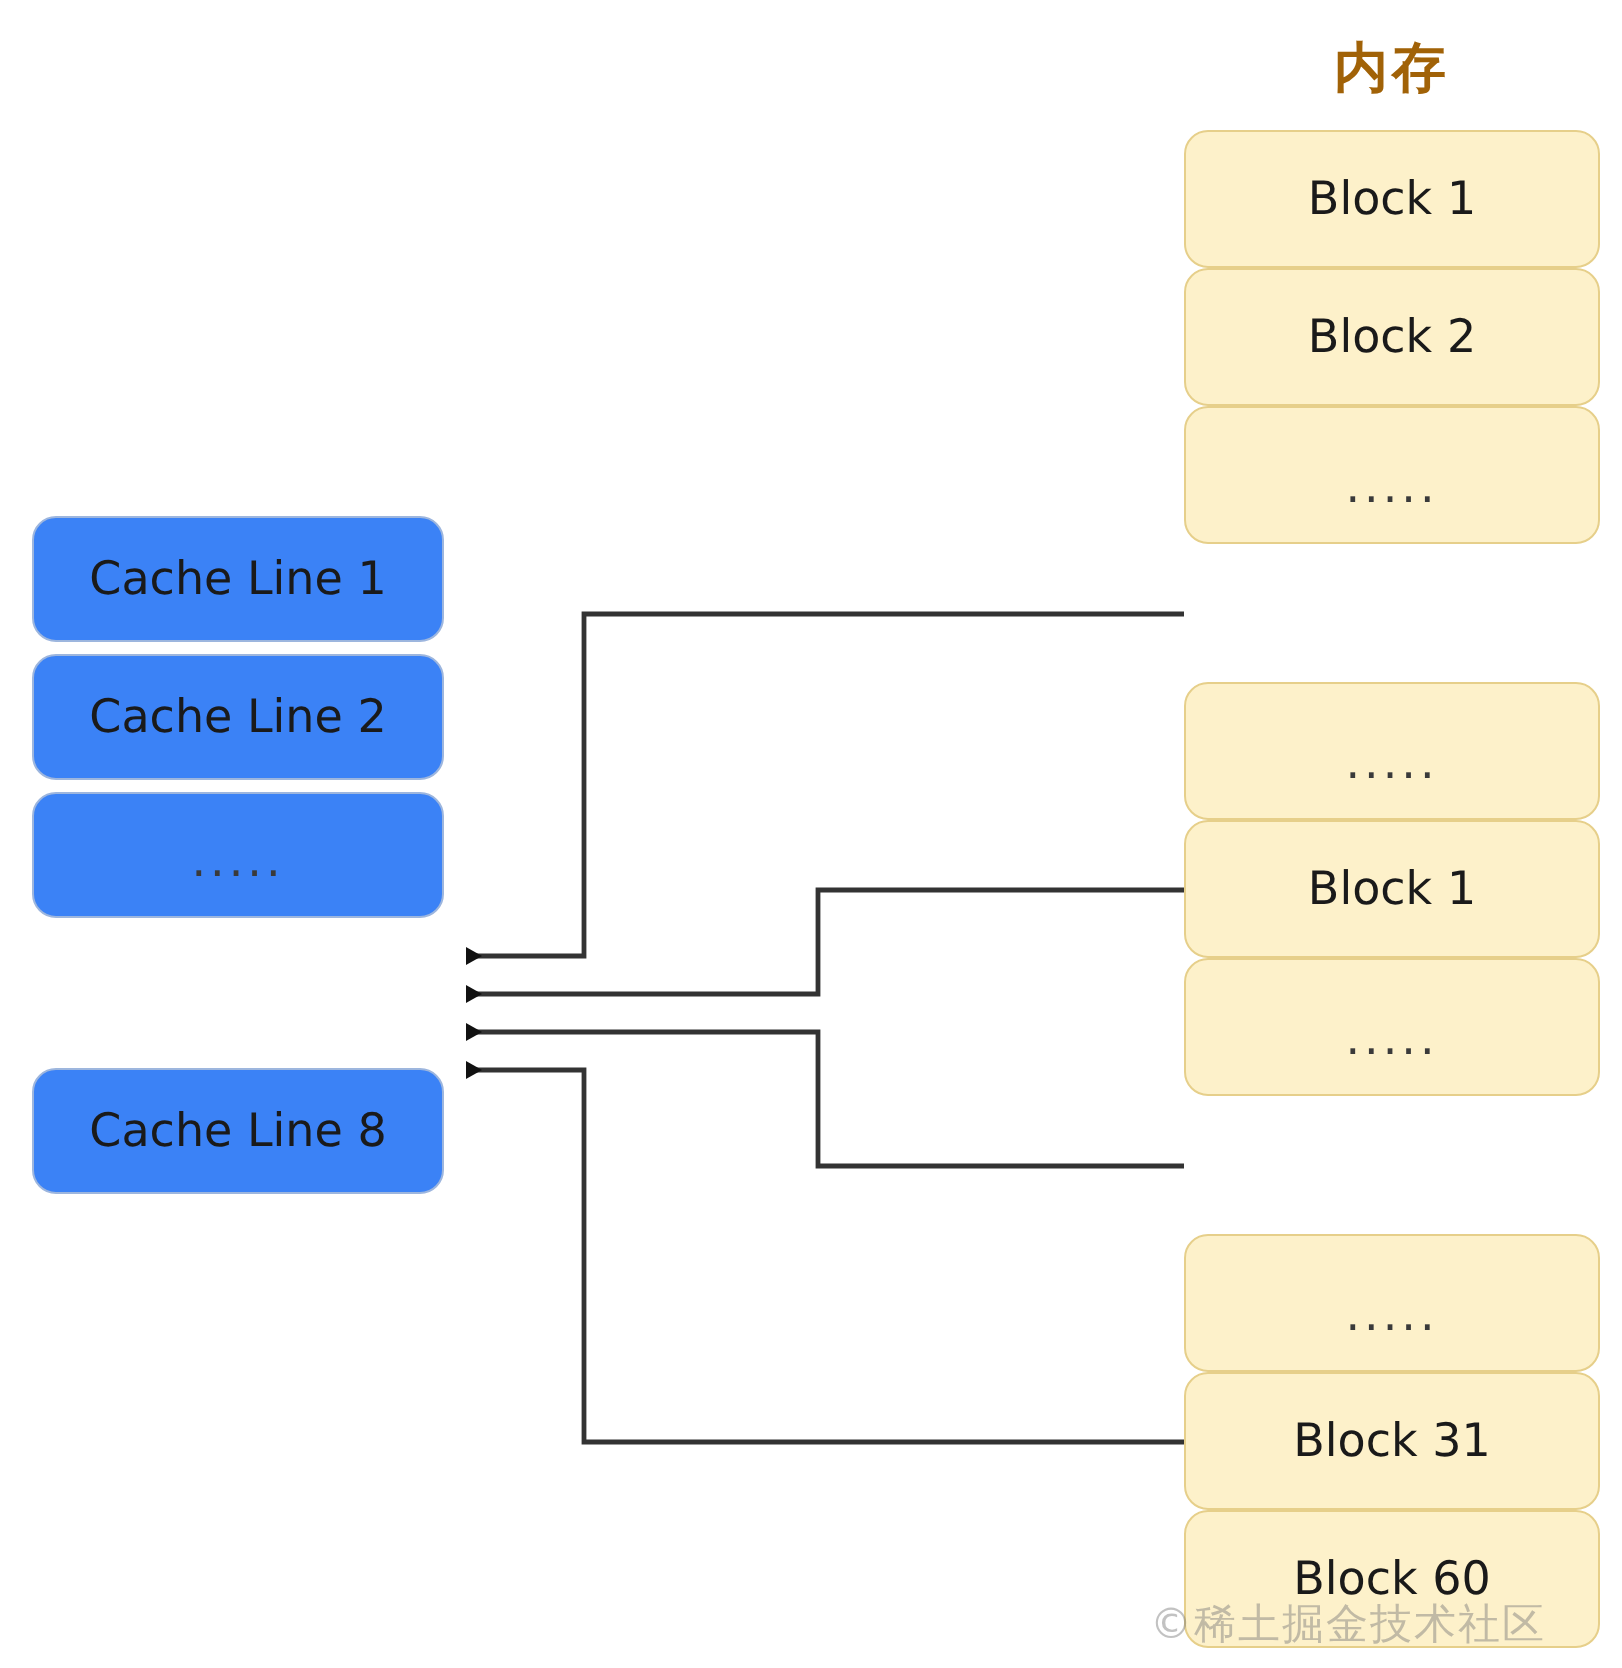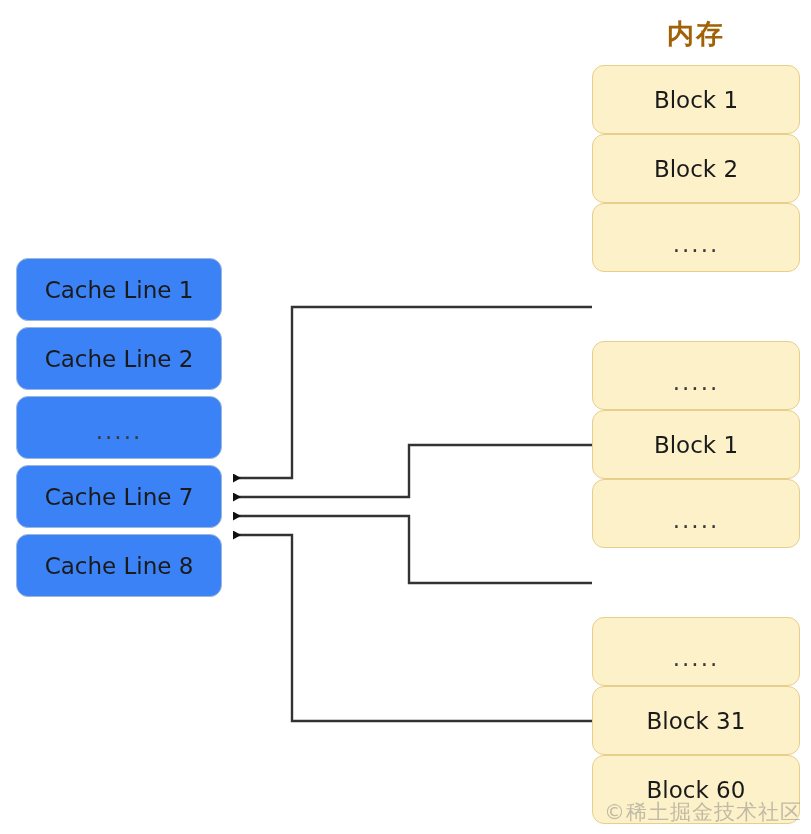--- a/index.html
+++ b/index.html
@@ -88,39 +88,38 @@
     left: 0;
     top: 0;
     width: 811px;
     height: 834px;
     pointer-events: none;
   }
 
   
   #watermark {
     position: absolute;
-    left: 604px;
+    left: 575px;
     top: 798px;
     font-size: 21px;
     color: rgba(120,120,120,0.45);
     letter-spacing: 1px;
     white-space: nowrap;
   }
 </style>
 </head>
 <body>
 
 <div id="diagram-root">
 
   <div class="section-title" id="memory-title">内存</div>
 
   <div class="cell cache-cell" style="top:258px">Cache Line 1</div>
   <div class="cell cache-cell" style="top:327px">Cache Line 2</div>
   <div class="cell cache-cell dots" style="top:396px">.....</div>
-  <div class="cell cache-cell" style="top:465px">Cache Line 7</div>
   <div class="cell cache-cell" style="top:534px">Cache Line 8</div>
 
   <div class="cell mem-cell" style="top:65px">Block 1</div>
   <div class="cell mem-cell" style="top:134px">Block 2</div>
   <div class="cell mem-cell dots" style="top:203px">.....</div>
   <div class="cell mem-cell dots" style="top:341px">.....</div>
   <div class="cell mem-cell" style="top:410px">Block 1</div>
   <div class="cell mem-cell dots" style="top:479px">.....</div>
   <div class="cell mem-cell dots" style="top:617px">.....</div>
   <div class="cell mem-cell" style="top:686px">Block 31</div>

